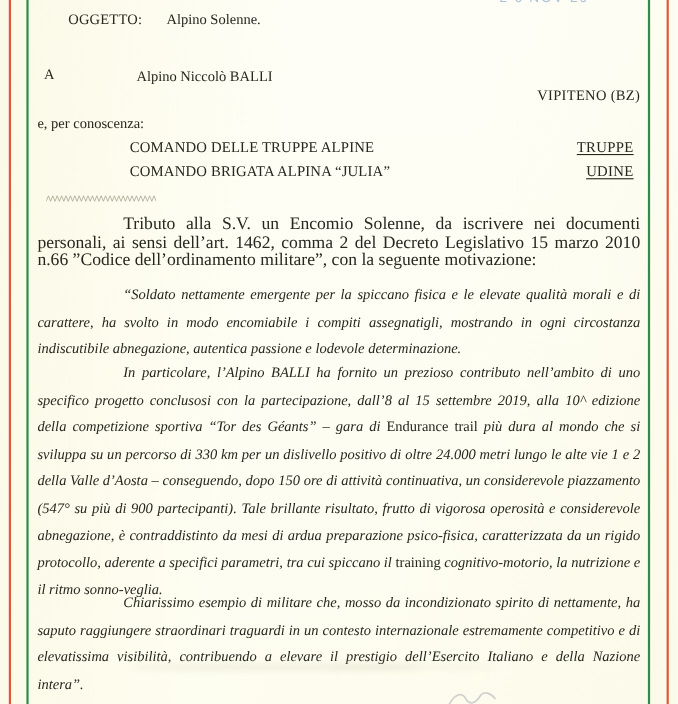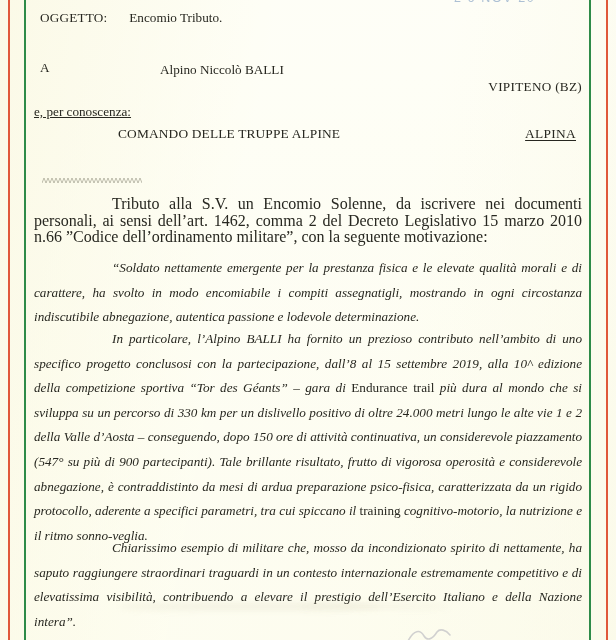--- a/index.html
+++ b/index.html
@@ -72,57 +72,56 @@
 
   
   #oggetto-row {
     position: absolute;
     left: 6px;
     top: 10px;
     font-size: 13.2px;
     color: #272720;
     white-space: nowrap;
   }
-  #oggetto-label { letter-spacing: 0.2px; }
+  #oggetto-label { letter-spacing: 0.2px; margin-left: 22px; }
   #oggetto-value { margin-left: 22px; }
 
   
   #addressee-block {
     position: absolute;
     left: 6px;
     top: 60px;
     width: 542px;
     font-size: 13.2px;
     color: #272720;
   }
   #addressee-marker {
     position: absolute;
     left: 0;
     top: 0;
   }
   #addressee-lines {
-    margin-left: 120px;
+    margin-left: 84px;
     line-height: 19px;
   }
   #addressee-city {
     position: absolute;
     right: 0;
     top: 19px;
     text-underline-offset: 2px;
     letter-spacing: 0.3px;
   }
 
   
   #cc-label {
     position: absolute;
     left: 0;
     top: 104px;
     font-size: 13.2px;
     color: #272720;
-    text-decoration: underline;
   }
   .cc-row {
     position: absolute;
     left: 0;
     width: 542px;
     font-size: 13.4px;
     color: #272720;
     letter-spacing: 0.15px;
   }
   #cc-row-0 { top: 126px; }
@@ -206,50 +205,54 @@
   <div class="rule red" id="rule-left-red"></div>
   <div class="rule green" id="rule-left-green"></div>
   <div class="rule green" id="rule-right-green"></div>
   <div class="rule red" id="rule-right-red"></div>
 
   <div id="content">
 
     <div id="date-stamp">2 6 NOV 20</div>
 
     <div id="oggetto-row">
-      <span id="oggetto-label">OGGETTO:</span><span id="oggetto-value">Encomio Tributo.</span>
+      <span id="oggetto-label">OGGETTO:</span><span id="oggetto-value">Alpino Solenne.</span>
     </div>
 
     <div id="addressee-block">
       <span id="addressee-marker">A</span>
       <div id="addressee-lines">
         <div>Alpino Niccolò BALLI</div>
       </div>
       <span id="addressee-city">VIPITENO (BZ)</span>
     </div>
 
     <div id="cc-label">e, per conoscenza:</div>
 
     <div class="cc-row" id="cc-row-0">
       <span class="cc-name">COMANDO DELLE TRUPPE ALPINE</span>
-      <span class="cc-city">ALPINA</span>
-    </div>
-
+      <span class="cc-city">TRUPPE</span>
+    </div>
+
+    <div class="cc-row" id="cc-row-1">
+      <span class="cc-name">COMANDO BRIGATA ALPINA “JULIA”</span>
+      <span class="cc-city">UDINE</span>
+    </div>
 
     <svg id="zigzag" viewBox="0 0 200 18" preserveAspectRatio="none">
       <path d="M0 14 L4 4 L8 14 L12 4 L16 14 L20 4 L24 14 L28 4 L32 14 L36 4 L40 14 L44 4
                L48 14 L52 4 L56 14 L60 4 L64 14 L68 4 L72 14 L76 4 L80 14 L84 4 L88 14 L92 4
                L96 14 L100 4 L104 14 L108 4 L112 14 L116 4 L120 14 L124 4 L128 14 L132 4
                L136 14 L140 4 L144 14 L148 4 L152 14 L156 4 L160 14 L164 4 L168 14 L172 4
                L176 14 L180 4 L184 14 L188 4 L192 14 L196 4 L200 14" fill="none" stroke="#5c5a46" stroke-width="1.4"></path>
     </svg>
 
     <div class="para roman" id="para-0">Tributo alla S.V. un Encomio Solenne, da iscrivere nei documenti personali, ai sensi dell’art. 1462, comma 2 del Decreto Legislativo 15 marzo 2010 n.66 ”Codice dell’ordinamento militare”, con la seguente motivazione:</div>
 
-    <div class="para italic" id="para-1">“Soldato nettamente emergente per la prestanza fisica e le elevate qualità morali e di carattere, ha svolto in modo encomiabile i compiti assegnatigli, mostrando in ogni circostanza indiscutibile abnegazione, autentica passione e lodevole determinazione.</div>
+    <div class="para italic" id="para-1">“Soldato nettamente emergente per la spiccano fisica e le elevate qualità morali e di carattere, ha svolto in modo encomiabile i compiti assegnatigli, mostrando in ogni circostanza indiscutibile abnegazione, autentica passione e lodevole determinazione.</div>
 
     <div class="para italic" id="para-2"><span>In particolare, l’Alpino BALLI ha fornito un prezioso contributo nell’ambito di uno specifico progetto conclusosi con la partecipazione, dall’8 al 15 settembre 2019, alla 10^ edizione della competizione sportiva “Tor des Géants” – gara di </span><span class="noital">Endurance trail</span><span> più dura al mondo che si sviluppa su un percorso di 330 km per un dislivello positivo di oltre 24.000 metri lungo le alte vie 1 e 2 della Valle d’Aosta – conseguendo, dopo 150 ore di attività continuativa, un considerevole piazzamento (547° su più di 900 partecipanti). Tale brillante risultato, frutto di vigorosa operosità e considerevole abnegazione, è contraddistinto da mesi di ardua preparazione psico-fisica, caratterizzata da un rigido protocollo, aderente a specifici parametri, tra cui spiccano il </span><span class="noital">training</span><span> cognitivo-motorio, la nutrizione e il ritmo sonno-veglia.</span></div>
 
     <div class="para italic" id="para-3">Chiarissimo esempio di militare che, mosso da incondizionato spirito di nettamente, ha saputo raggiungere straordinari traguardi in un contesto internazionale estremamente competitivo e di elevatissima visibilità, contribuendo a elevare il prestigio dell’Esercito Italiano e della Nazione intera”.</div>
 
   </div>
 
   <div class="smudge" id="smudge-a"></div>
   <div class="smudge" id="smudge-b"></div>
 

